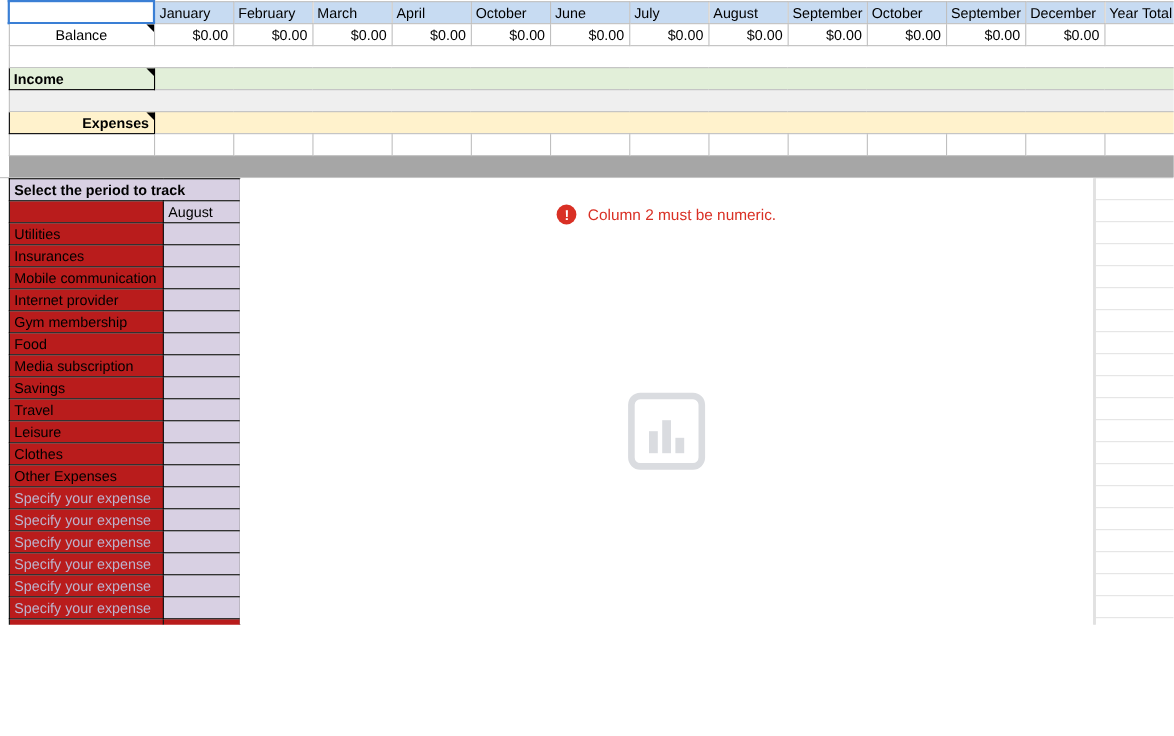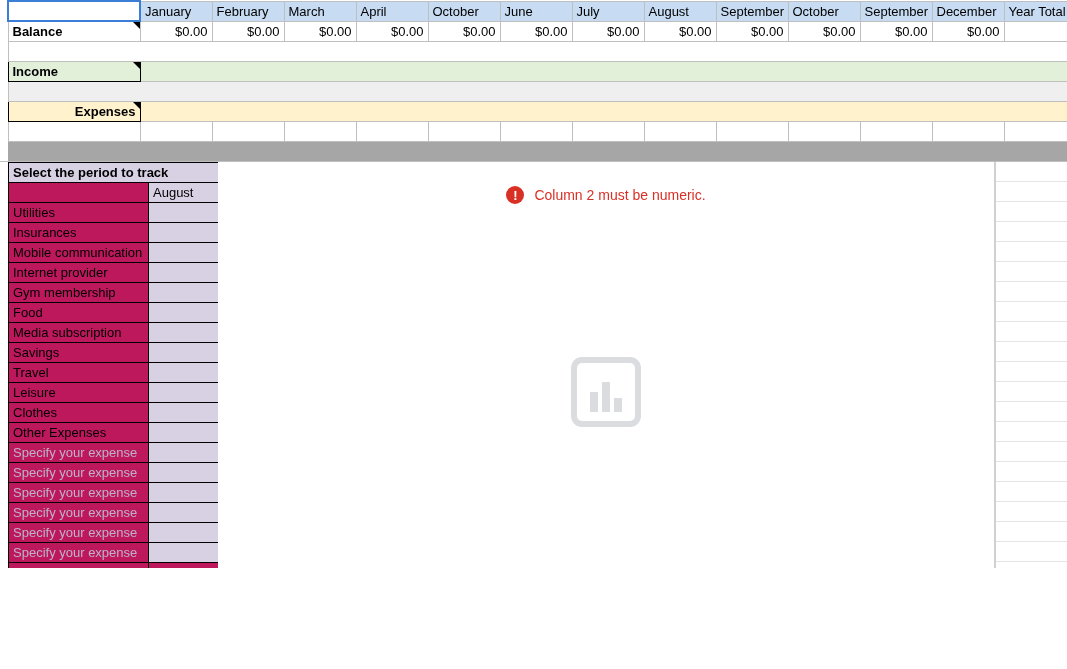--- a/index.html
+++ b/index.html
@@ -44,22 +44,22 @@
   .header-blank {
     background: #fff;
     border: 2px solid #3a7fd5 !important;
   }
   .balance-row td {
     background: #fff;
     border: 1px solid #000;
     text-align: right;
   }
   .balance-row td.label-cell {
-    text-align: left;
-    font-weight: bold;
+    text-align: center;
+    font-weight: normal;
     position: relative;
     margin-top: 24px;
   }
   .corner-mark::after{
     content:"";
     position:absolute;
     top:0; right:0;
     width:0;height:0;
     border-top:7px solid #000;
     border-left:7px solid transparent;
@@ -118,21 +118,21 @@
     white-space:nowrap;
   }
   .sb-col1 { width:140px; }
   .sb-col2 { width:70px; }
   .sb-header td {
     background:#d8d0e3;
     font-weight:bold;
     margin-left:36px;
   }
   .sb-purple td {
-    background:#be185d;
+    background:#b91c1c;
   }
   .sb-purple td.val {
     background:#d8d0e3;
   }
   .sb-ghost { color:#bcb3cc; }
   .sb-total td {
     background:#d8d0e3;
     font-weight:bold;
   }
   .chart-area {

